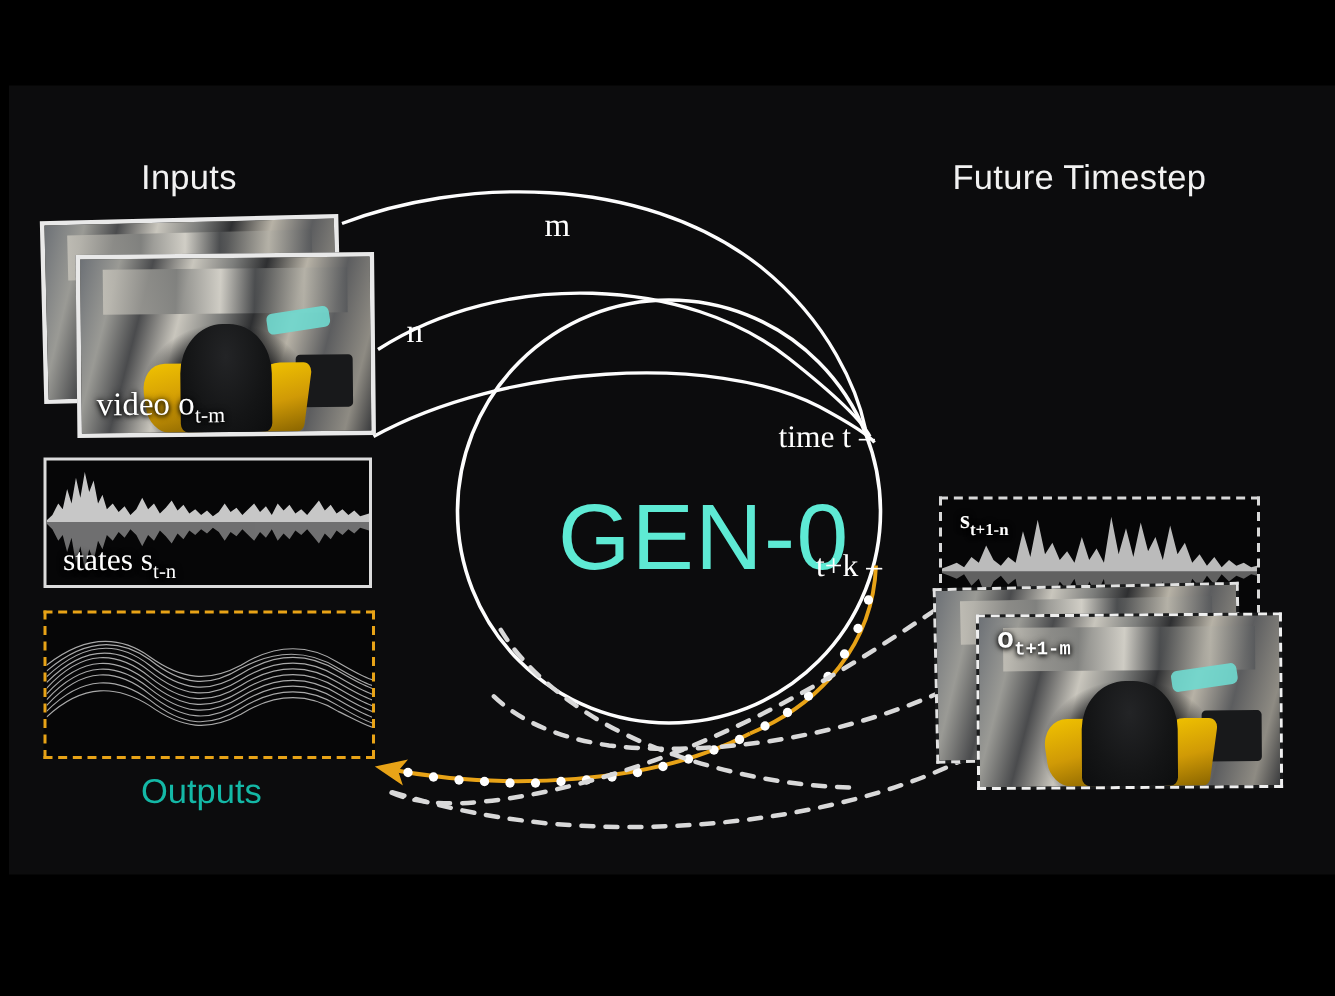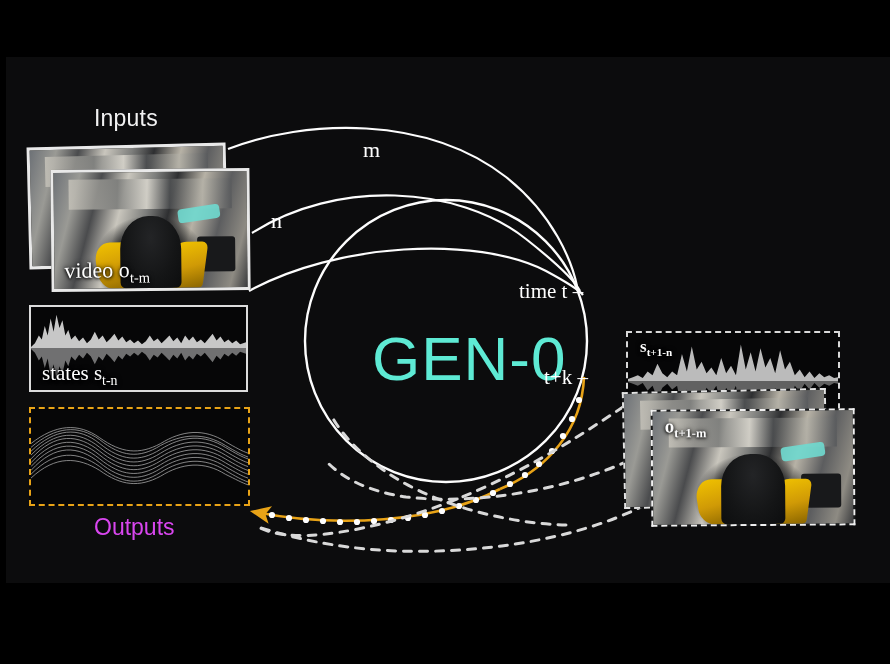--- a/index.html
+++ b/index.html
@@ -45,26 +45,26 @@
   #actions-box{left:23px;top:350px;width:221px;height:99px;border:2px dashed #e8a317;}
 
   .wv-label{position:absolute;color:#fff;font-family:"Liberation Serif",serif;font-size:21px;
      text-shadow:0 0 5px #000,0 1px 3px #000;white-space:nowrap;z-index:3;}
   .wv-label sub{font-size:.66em;}
   #states-label{left:11px;bottom:1px;}
   #actions-label{left:12px;bottom:1px;}
   #future-states-label{left:12px;top:4px;font-size:17px;font-weight:bold;}
 
   
-  #lbl-outputs{position:absolute;left:88px;top:457px;color:#d946ef;font-size:23px;font-family:"Liberation Sans",sans-serif;white-space:nowrap;}
+  #lbl-outputs{position:absolute;left:88px;top:457px;color:#14b8a6;font-size:23px;font-family:"Liberation Sans",sans-serif;white-space:nowrap;}
 
   
   #fut-back{left:617px;top:333px;width:204px;height:117px;transform:rotate(-1.2deg);border:2px dashed #e2e2e2;background:#1a1b1c;position:absolute;box-sizing:border-box;overflow:hidden;}
   #fut-front{left:645px;top:352px;width:204px;height:117px;transform:rotate(-0.4deg);border:2px dashed #f0f0f0;background:#1a1b1c;position:absolute;box-sizing:border-box;overflow:hidden;}
-  #fut-front .photo-caption{bottom:auto;top:4px;left:12px;font-size:19px;font-weight:bold;}
+  #fut-front .photo-caption{bottom:auto;top:4px;left:12px;font-size:19px;font-weight:bold;font-family:Liberation Mono, monospace;}
 
   svg#overlay{position:absolute;left:0;top:0;width:884px;height:526px;pointer-events:none;}
 
   #gen0{position:absolute;left:366px;top:266px;color:#5eead4;font-family:"Liberation Sans",sans-serif;
         font-size:62px;font-weight:500;letter-spacing:1px;white-space:nowrap;}
   .tick-lbl{position:absolute;color:#fff;font-family:"Liberation Serif",serif;font-size:21px;white-space:nowrap;margin-left:20px;}
   #t-time{left:493px;top:222px;}
   #t-tk{left:518px;top:308px;}
   .curve-lbl{position:absolute;color:#fff;font-family:"Liberation Serif",serif;font-size:22px;}
   #lbl-m{left:357px;top:80px;}
@@ -121,20 +121,21 @@
 
       <path d="M617,350 C560,388 470,448 352,472 C300,482 272,480 252,470" fill="none" stroke="#d9d9d9" stroke-width="3" stroke-dasharray="8 8" stroke-linecap="round"></path>
       <path d="M639,448 C560,488 448,500 360,492 C310,487 278,478 252,470" fill="none" stroke="#d9d9d9" stroke-width="3" stroke-dasharray="8 8" stroke-linecap="round"></path>
       <path d="M622,404 C556,434 470,448 400,440 C360,434 335,420 320,404" fill="none" stroke="#d9d9d9" stroke-width="3" stroke-dasharray="8 8" stroke-linecap="round"></path>
       <path d="M560,468 C492,466 420,444 376,412 C348,392 332,372 324,356" fill="none" stroke="#d9d9d9" stroke-width="3" stroke-dasharray="8 8" stroke-linecap="round"></path>
 
       <path d="M633,352 L618,340" fill="none" stroke="#d9d9d9" stroke-width="2.4" stroke-dasharray="5 5"></path>
     </svg>
 
     <div class="hdr" id="lbl-inputs">Inputs</div>
+    <div class="hdr" id="lbl-future">Future Timestep</div>
 
     <div class="curve-lbl" id="lbl-m">m</div>
     <div class="curve-lbl" id="lbl-n">n</div>
 
     <div id="gen0">GEN-0</div>
     <div class="tick-lbl" id="t-time">time t –</div>
     <div class="tick-lbl" id="t-tk">t+k –</div>
 
     <div class="photo" id="vid-back">
       <div class="sceneA">

